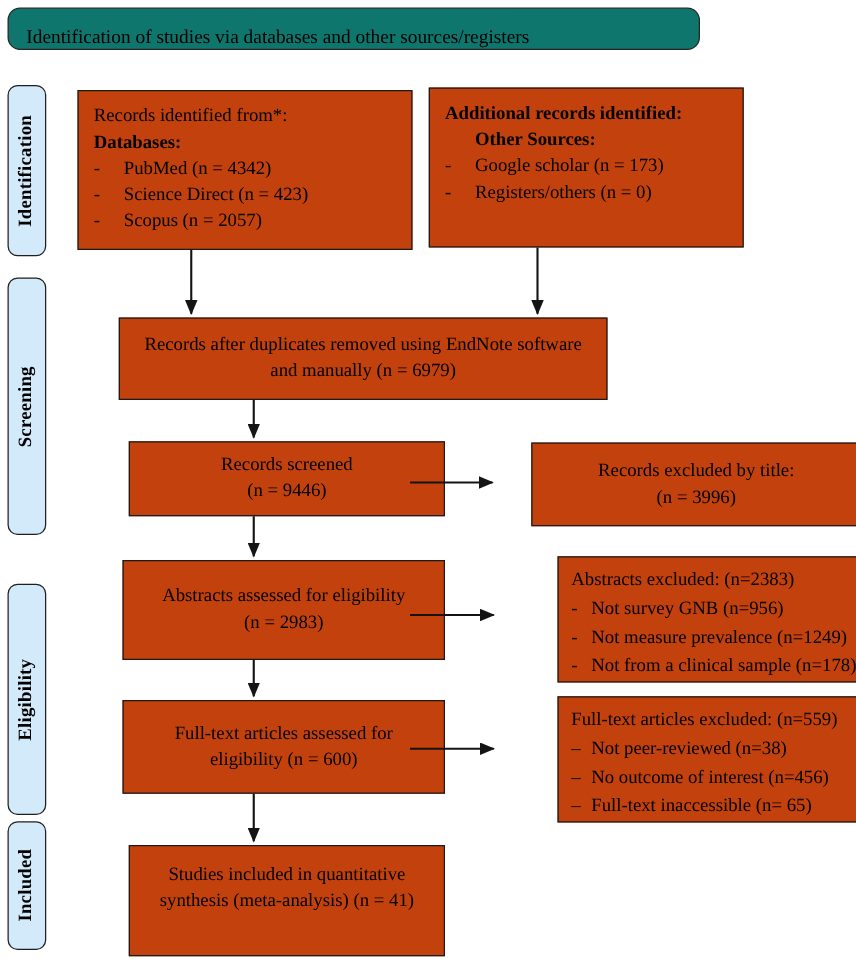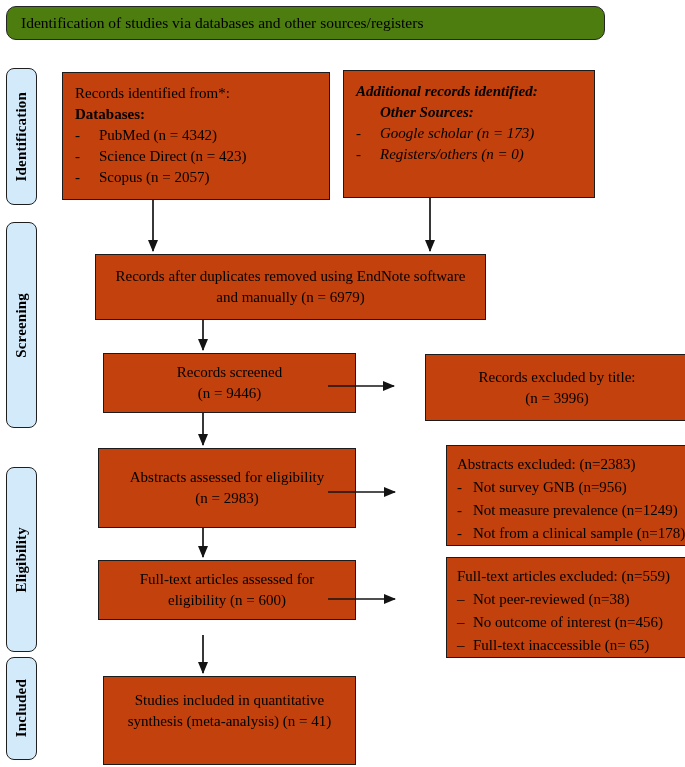--- a/index.html
+++ b/index.html
@@ -1,23 +1,23 @@
 <!DOCTYPE html>
 <html><head>
 <meta charset="utf-8">
 <style>
   html,body{margin:0;padding:0;}
   body{
     width:685px;height:767px;position:relative;background:#ffffff;
     font-family:"Liberation Serif", serif;color:#000;overflow:hidden;
   }
   .title-box{
-    position:absolute;left:6px;top:6px;width:599px;height:34px;
-    border:1.5px solid #262626;border-radius:10px;background:#4d7c0f;
-    display:flex;align-items:center;padding:0 14px;box-sizing:border-box;
+    position:absolute;left:6px;top:6px;width:554px;height:34px;
+    border:1.5px solid #262626;border-radius:10px;background:#0f766e;
+    display:flex;align-items:flex-end;padding:0 14px;box-sizing:border-box;
     font-size:15.5px;
   }
   .side{
     position:absolute;left:6px;width:31px;background:#d3eafb;
     border:1.7px solid #1f1f1f;border-radius:8px;box-sizing:border-box;
     display:flex;align-items:center;justify-content:center;
   }
   .side span{
     writing-mode:vertical-rl;transform:rotate(180deg);
     font-weight:bold;font-size:15px;white-space:nowrap;letter-spacing:.2px;
@@ -73,21 +73,21 @@
     <div class="line">
       <span class="bullet">-</span>
       <span>Science Direct (n = 423)</span>
     </div>
     <div class="line">
       <span class="bullet">-</span>
       <span>Scopus (n = 2057)</span>
     </div>
   </div>
 
-<div class="box list" style="left:343px;top:70px;width:252px;height:128px;font-style:italic;">
+<div class="box list" style="left:343px;top:70px;width:252px;height:128px;">
     <div class="line bold">Additional records identified:</div>
     <div class="line bold indent">Other Sources:</div>
     <div class="line">
       <span class="bullet">-</span>
       <span>Google scholar (n = 173)</span>
     </div>
     <div class="line">
       <span class="bullet">-</span>
       <span>Registers/others (n = 0)</span>
     </div>
@@ -122,21 +122,21 @@
     <div class="line">
       <span class="bullet">-</span>
       <span>Not measure prevalence (n=1249)</span>
     </div>
     <div class="line">
       <span class="bullet">-</span>
       <span>Not from a clinical sample (n=178)</span>
     </div>
   </div>
 
-<div class="box center" style="left:70px;top:560px;width:258px;height:60px;">
+<div class="box center" style="left:70px;top:560px;width:258px;height:75px;">
     <div class="line">Full-text articles assessed for</div>
     <div class="line">eligibility (n = 600)</div>
   </div>
 
 <div class="box list-sm" style="left:398px;top:557px;width:275px;height:101px;">
     <div class="line">Full-text articles excluded: (n=559)</div>
     <div class="line">
       <span class="bullet">–</span>
       <span>Not peer-reviewed (n=38)</span>
     </div>

